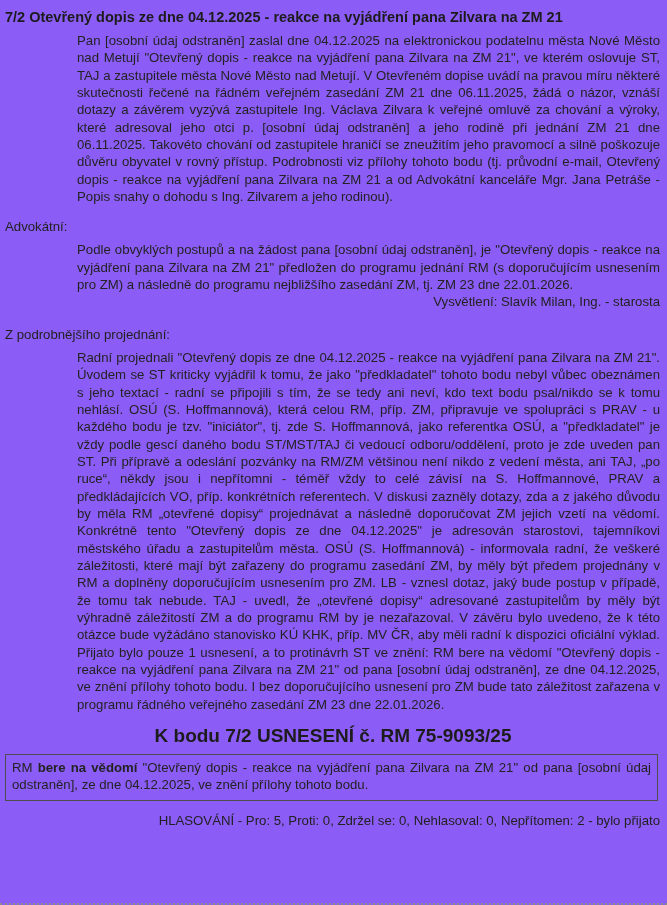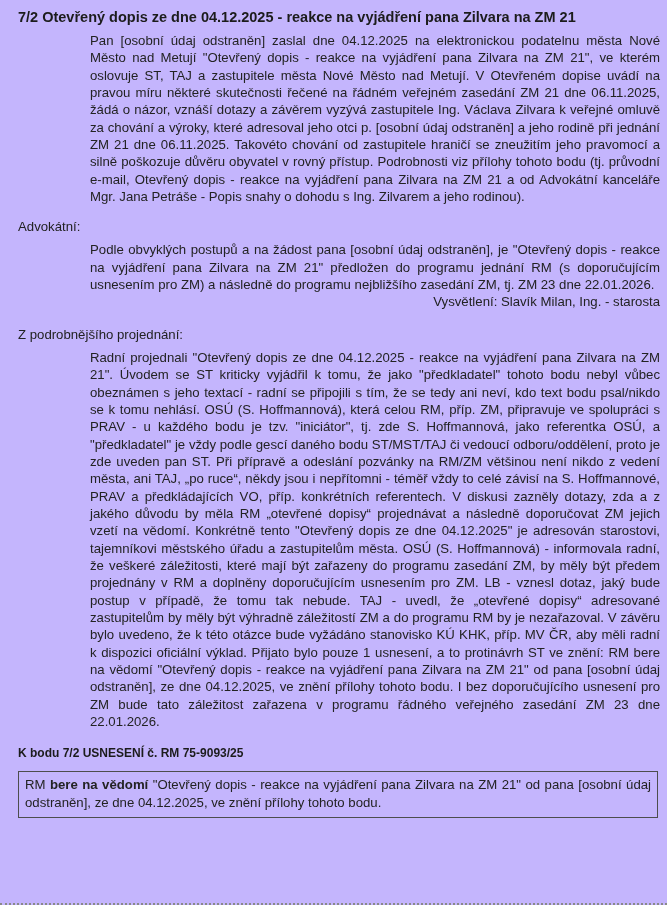--- a/index.html
+++ b/index.html
@@ -12,22 +12,22 @@
     height: 905px;
     overflow: hidden;
     font-family: "Liberation Sans", "DejaVu Sans", sans-serif;
     color: #222222;
   }
   .page {
     position: relative;
     width: 667px;
     height: 905px;
     box-sizing: border-box;
-    padding: 6px 6px 0 18px;
-    background: #c4b5fd;
+    padding: 6px 6px 0 5px;
+    background: #8b5cf6;
   }
   .doc-title {
     font-size: 14.5px;
     font-weight: bold;
     line-height: 18px;
     margin: 2px 0 0 0;
     color: #1c1c1c;
   }
   .section-label {
     font-size: 13.2px;
@@ -41,25 +41,26 @@
     margin: 6px 1px 0 72px;
     color: #232323;
   }
   .note-right {
     font-size: 13.2px;
     line-height: 17.35px;
     text-align: right;
     margin: 0 1px 16px 70px;
   }
   .bold-heading {
-    font-size: 12px;
+    font-size: 19px;
     font-weight: bold;
     line-height: 16px;
     margin-top: 15px;
     color: #1c1c1c;
+    text-align: center;
   }
   .resolution-box {
     border: 1px solid #4d4d4d;
     margin: 10px 3px 0 0;
     padding: 4px 6px 6px 6px;
     font-size: 13.2px;
     line-height: 17.35px;
     text-align: justify;
     color: #232323;
   }
@@ -96,16 +97,17 @@
 
   <div class="section-label">Z podrobnějšího projednání:</div>
   <div class="body-para">Radní projednali "Otevřený dopis ze dne 04.12.2025 - reakce na vyjádření pana Zilvara na ZM 21". Úvodem se ST kriticky vyjádřil k tomu, že jako "předkladatel" tohoto bodu nebyl vůbec obeznámen s jeho textací - radní se připojili s tím, že se tedy ani neví, kdo text bodu psal/nikdo se k tomu nehlásí. OSÚ (S. Hoffmannová), která celou RM, příp. ZM, připravuje ve spolupráci s PRAV - u každého bodu je tzv. "iniciátor", tj. zde S. Hoffmannová, jako referentka OSÚ, a "předkladatel" je vždy podle gescí daného bodu ST/MST/TAJ či vedoucí odboru/oddělení, proto je zde uveden pan ST. Při přípravě a odeslání pozvánky na RM/ZM většinou není nikdo z vedení města, ani TAJ, „po ruce“, někdy jsou i nepřítomni - téměř vždy to celé závisí na S. Hoffmannové, PRAV a předkládajících VO, příp. konkrétních referentech. V diskusi zazněly dotazy, zda a z jakého důvodu by měla RM „otevřené dopisy“ projednávat a následně doporučovat ZM jejich vzetí na vědomí. Konkrétně tento "Otevřený dopis ze dne 04.12.2025" je adresován starostovi, tajemníkovi městského úřadu a zastupitelům města. OSÚ (S. Hoffmannová) - informovala radní, že veškeré záležitosti, které mají být zařazeny do programu zasedání ZM, by měly být předem projednány v RM a doplněny doporučujícím usnesením pro ZM. LB - vznesl dotaz, jaký bude postup v případě, že tomu tak nebude. TAJ - uvedl, že „otevřené dopisy“ adresované zastupitelům by měly být výhradně záležitostí ZM a do programu RM by je nezařazoval. V závěru bylo uvedeno, že k této otázce bude vyžádáno stanovisko KÚ KHK, příp. MV ČR, aby měli radní k dispozici oficiální výklad. Přijato bylo pouze 1 usnesení, a to protinávrh ST ve znění: RM bere na vědomí "Otevřený dopis - reakce na vyjádření pana Zilvara na ZM 21" od pana [osobní údaj odstraněn], ze dne 04.12.2025, ve znění přílohy tohoto bodu. I bez doporučujícího usnesení pro ZM bude tato záležitost zařazena v programu řádného veřejného zasedání ZM 23 dne 22.01.2026.</div>
 
   <div class="bold-heading">K bodu 7/2 USNESENÍ č. RM 75-9093/25</div>
 
   <div class="resolution-box">
     <span>RM </span><span class="em">bere na vědomí</span><span> "Otevřený dopis - reakce na vyjádření pana Zilvara na ZM 21" od pana [osobní údaj odstraněn], ze dne 04.12.2025, ve znění přílohy tohoto bodu.</span>
   </div>
 
+  <div class="voting-line">HLASOVÁNÍ - Pro: 5, Proti: 0, Zdržel se: 0, Nehlasoval: 0, Nepřítomen: 2 - bylo přijato</div>
 
   <div class="bottom-artifact"></div>
 
 </div>
 
 </body></html>

